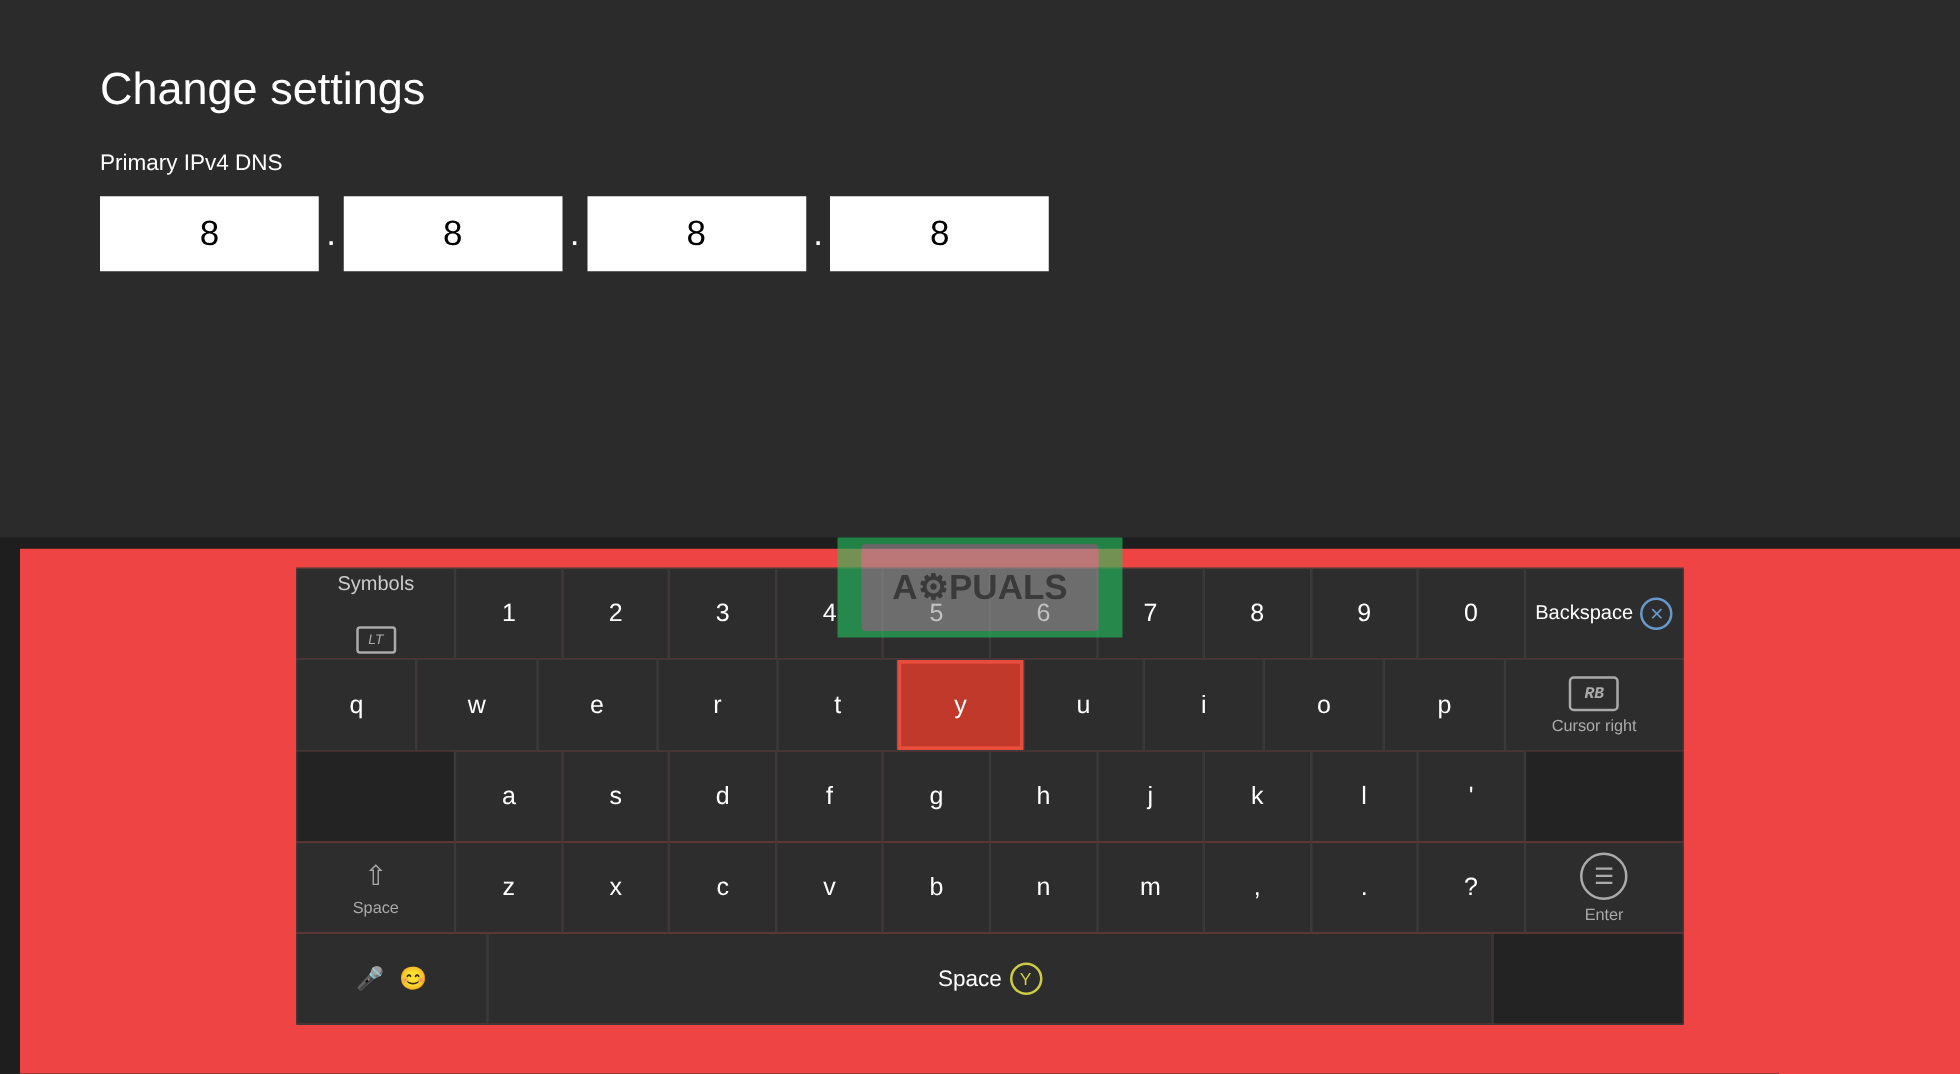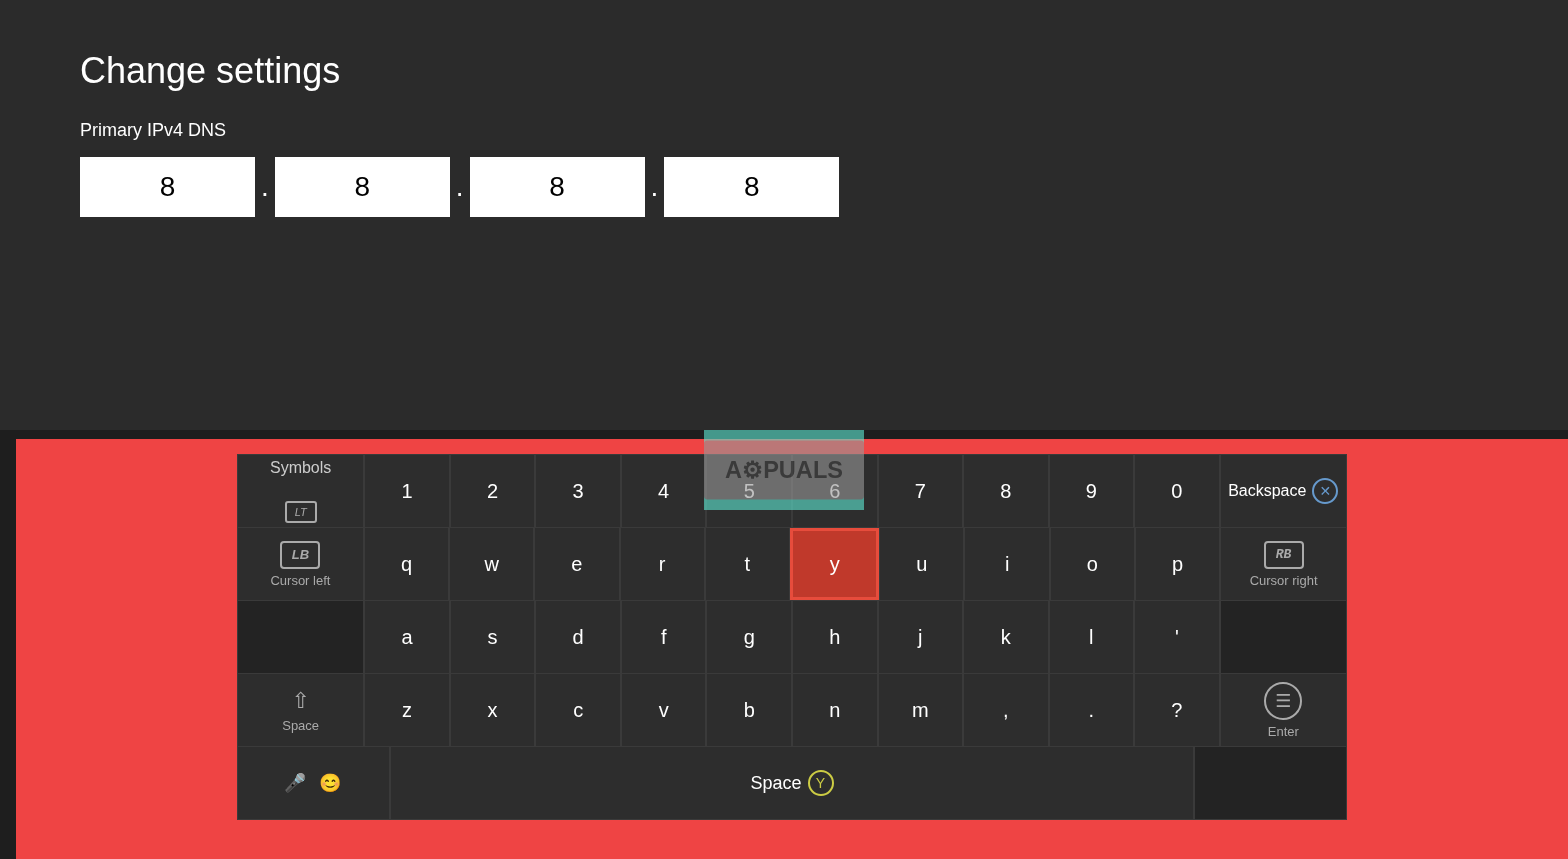--- a/index.html
+++ b/index.html
@@ -72,23 +72,23 @@
       height: 420px;
       background: #ef4444;
     }
 
     
     .watermark {
       position: absolute;
       top: 430px;
       left: 50%;
       transform: translateX(-50%);
-      width: 160px;
+      width: 228px;
       height: 80px;
-      background: #5eead4;
+      background: #22c55e;
       opacity: 0.6;
       display: flex;
       align-items: center;
       justify-content: center;
       font-size: 22px;
       font-weight: bold;
       color: #333;
       z-index: 10;
     }
 
@@ -328,24 +328,20 @@
       <div class="kb-key">
           <span>0</span>
         </div>
       <div class="kb-key backspace-key">
         <span>Backspace</span>
         <span class="backspace-circle">✕</span>
       </div>
     </div>
 
     <div class="kb-row">
-      <div class="kb-key special">
-        <div class="lb-icon">LB</div>
-        <span class="key-label">Cursor left</span>
-      </div>
       <div class="kb-key">
           <span>q</span>
         </div>
       <div class="kb-key">
           <span>w</span>
         </div>
       <div class="kb-key">
           <span>e</span>
         </div>
       <div class="kb-key">

